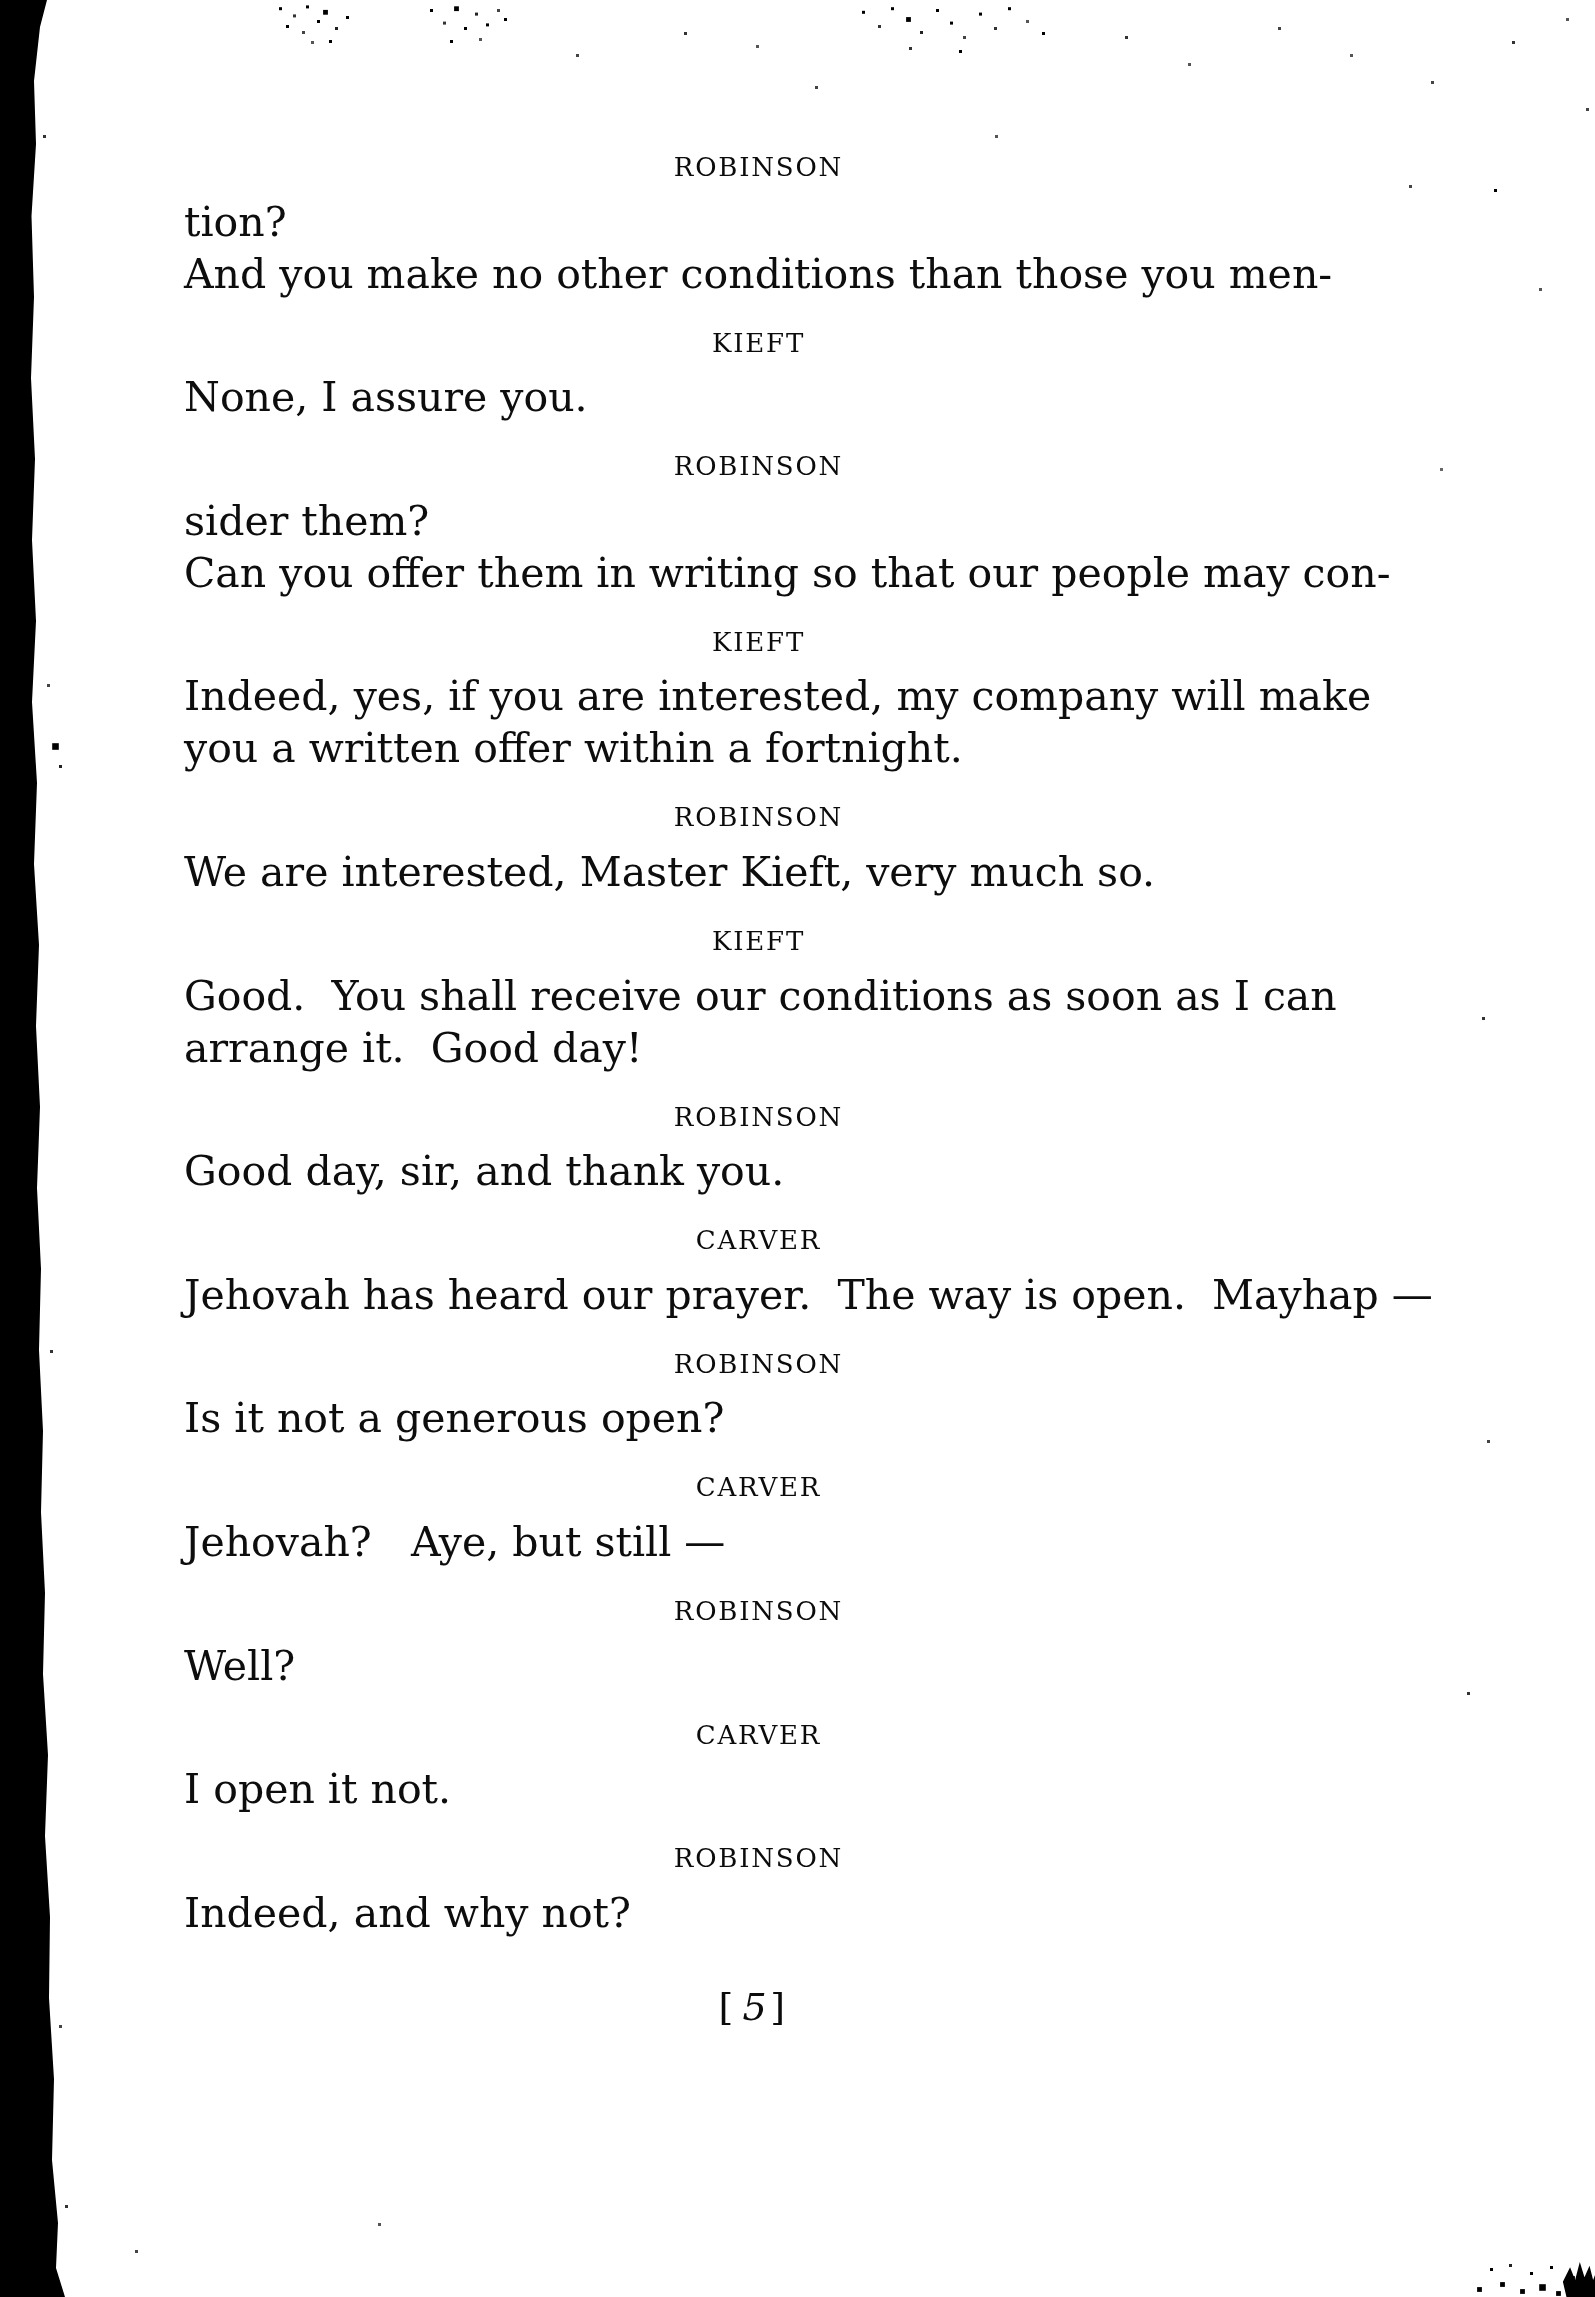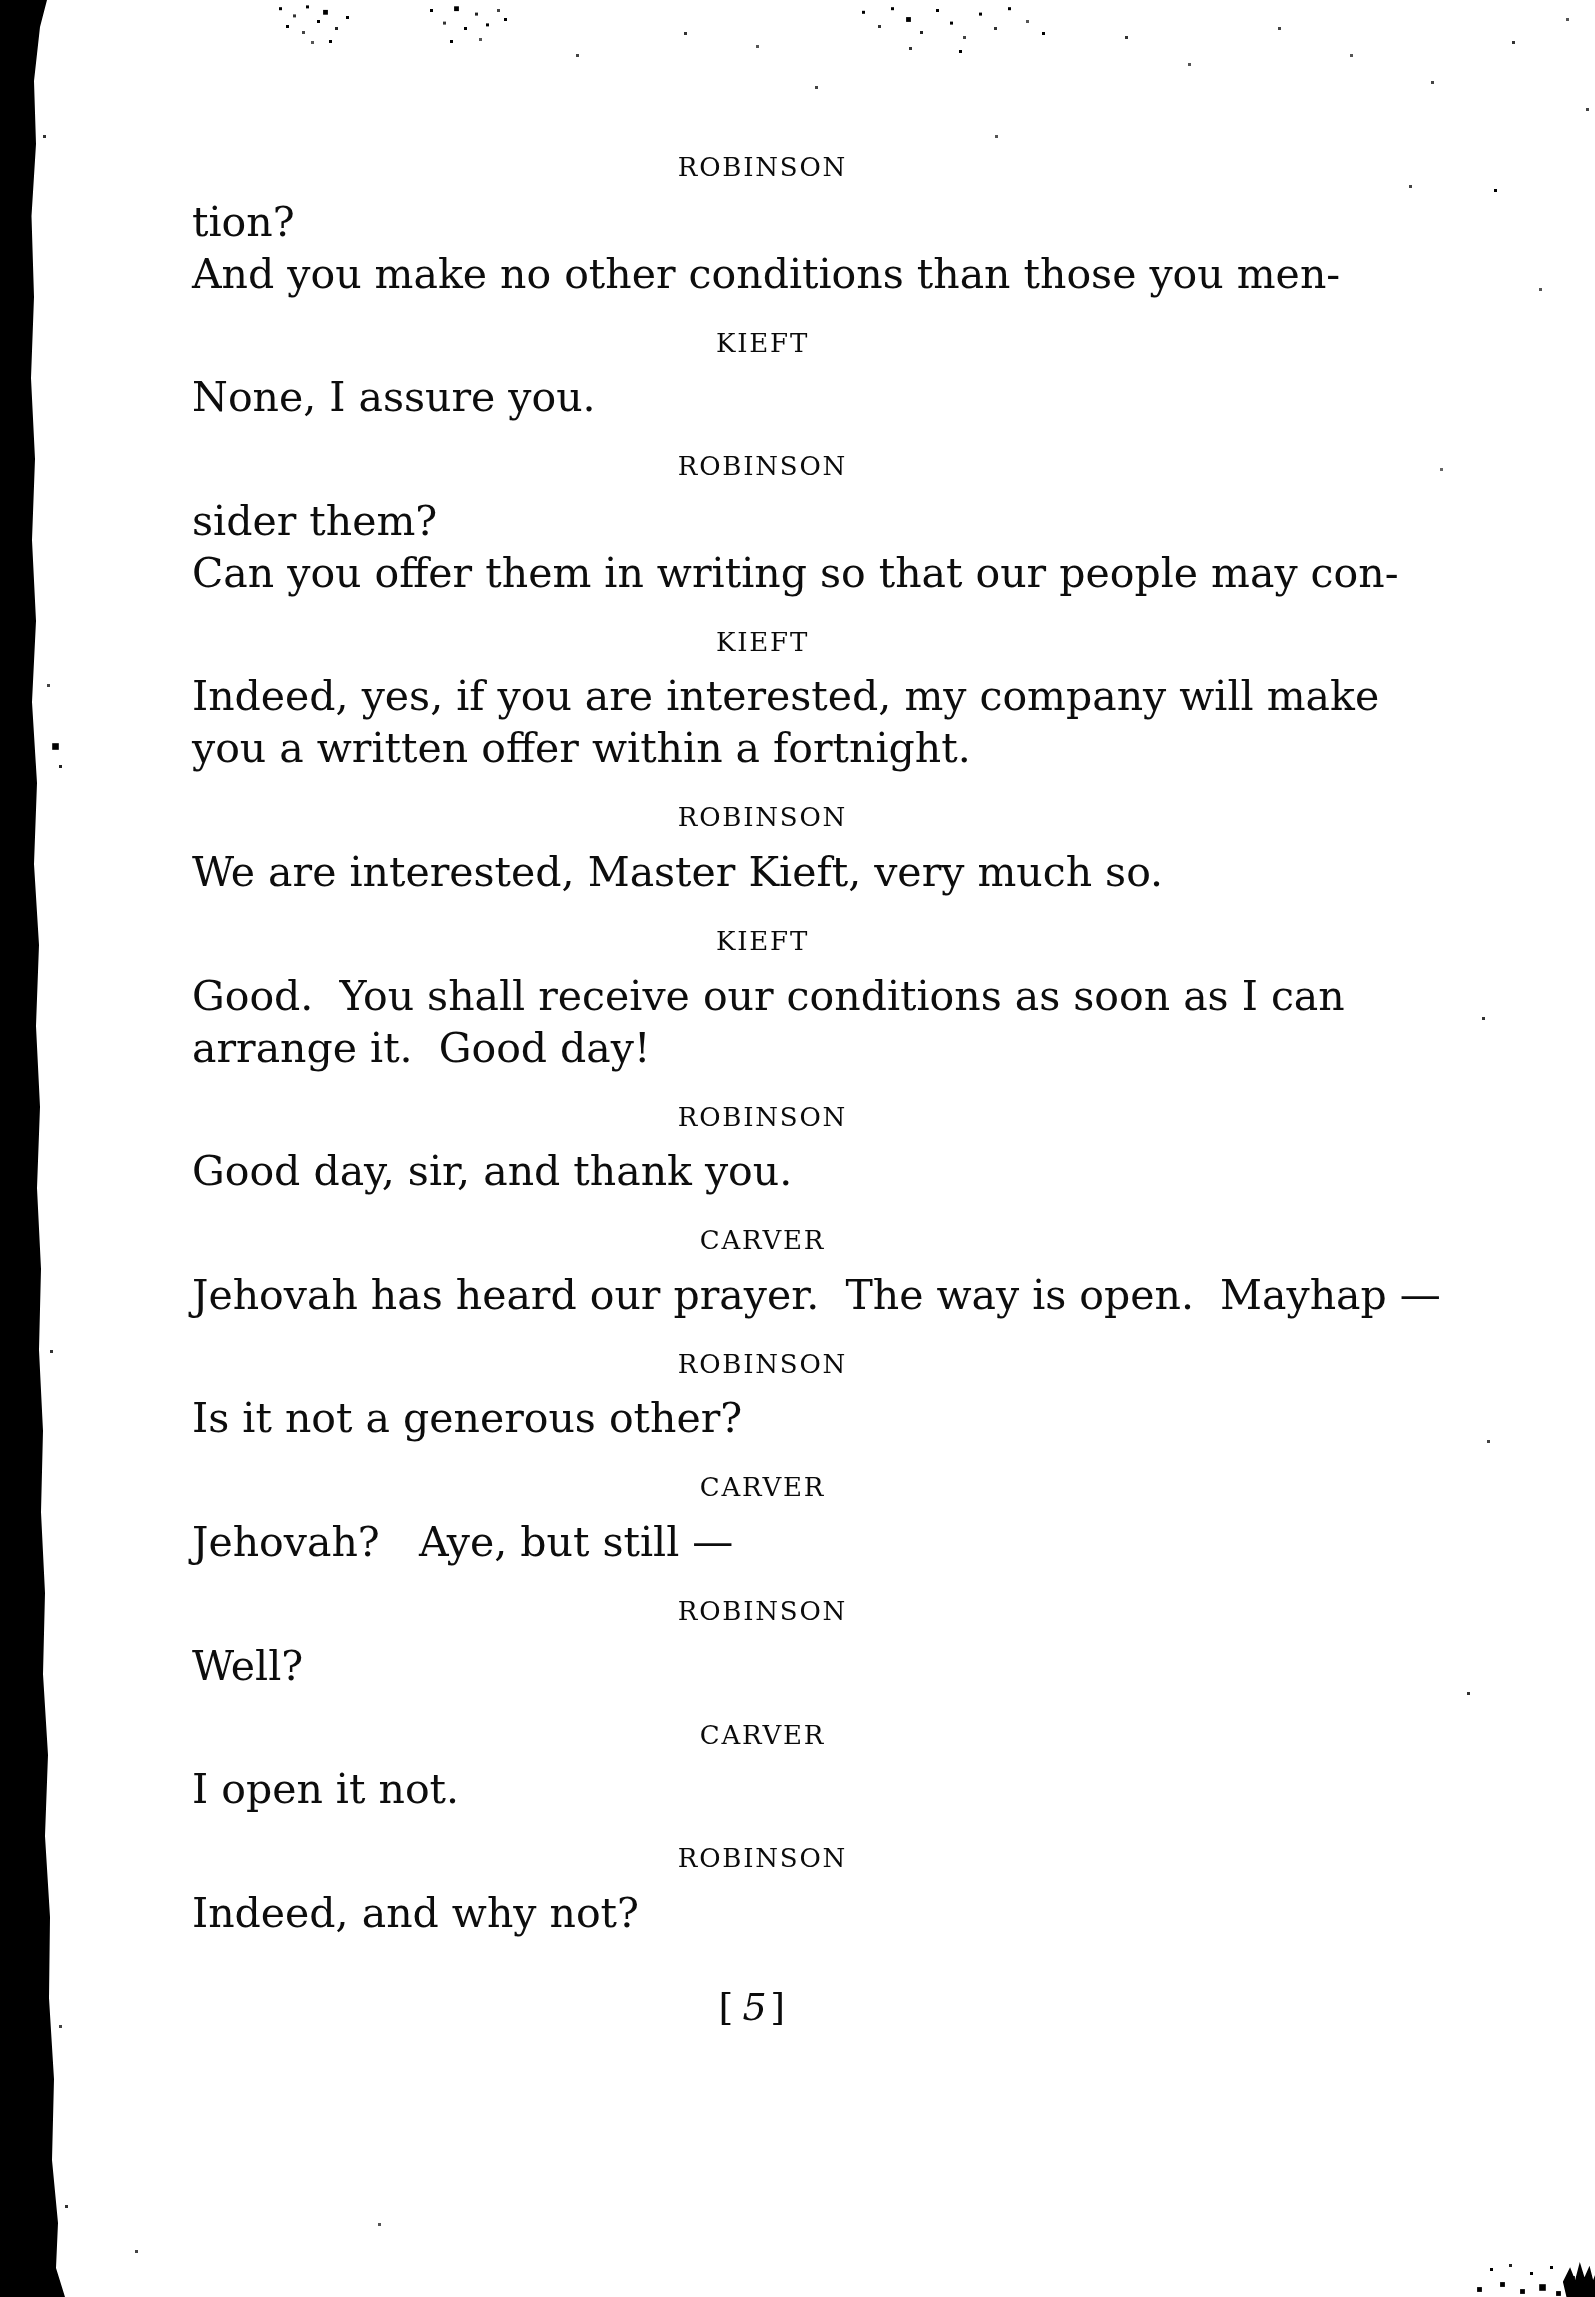--- a/index.html
+++ b/index.html
@@ -88,21 +88,21 @@
   }
 
   
   .dialogue {
     position: absolute;
     left: 176px;
     top: 151px;
     width: 1157px;
   }
   .speech {
-    margin: 0 0 27px 16px;
+    margin: 0 0 27px 8px;
   }
   .speaker {
     margin: 0 0 12.6px 0;
     font-size: 26px;
     line-height: 32px;
     font-weight: normal;
     letter-spacing: 1.8px;
     text-align: center;
     color: #0b0b0b;
   }
@@ -183,21 +183,21 @@
   <p class="line">Good day, sir, and thank you.</p>
       </section>
       <section class="speech">
     <h2 class="speaker">CARVER</h2>
 
   <p class="line">Jehovah has heard our prayer.  The way is open.  Mayhap —</p>
       </section>
       <section class="speech">
     <h2 class="speaker">ROBINSON</h2>
 
-  <p class="line">Is it not a generous other?</p>
+  <p class="line">Is it not a generous open?</p>
       </section>
       <section class="speech">
     <h2 class="speaker">CARVER</h2>
 
   <p class="line">Jehovah?   Aye, but still —</p>
       </section>
       <section class="speech">
     <h2 class="speaker">ROBINSON</h2>
 
   <p class="line">Well?</p>

